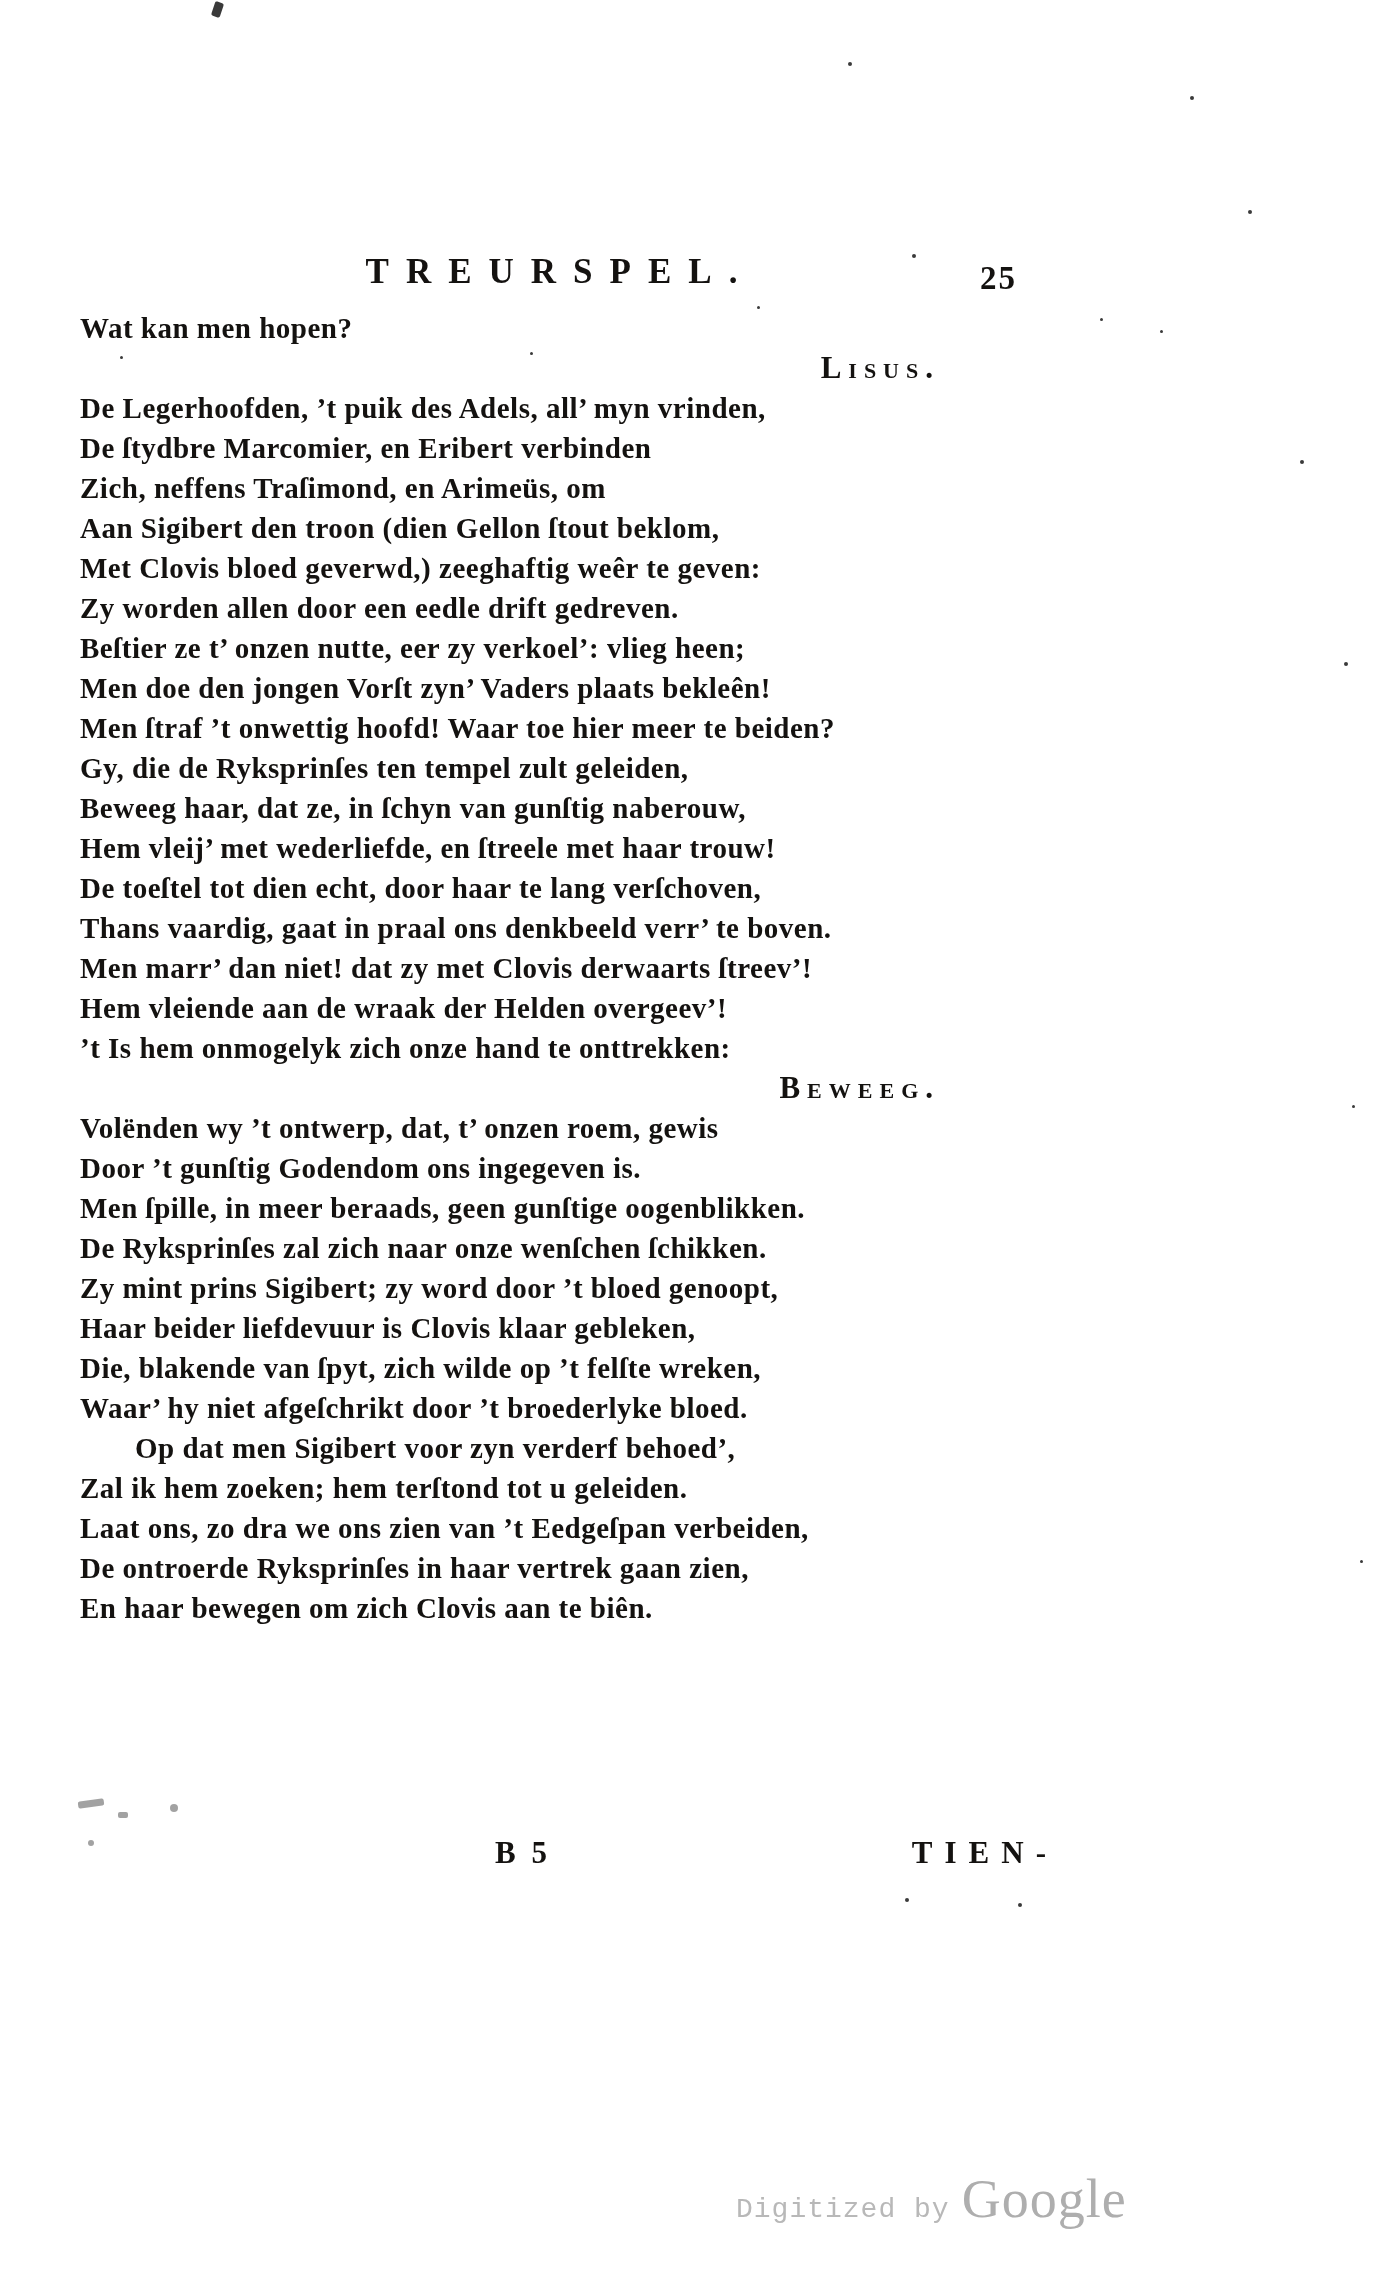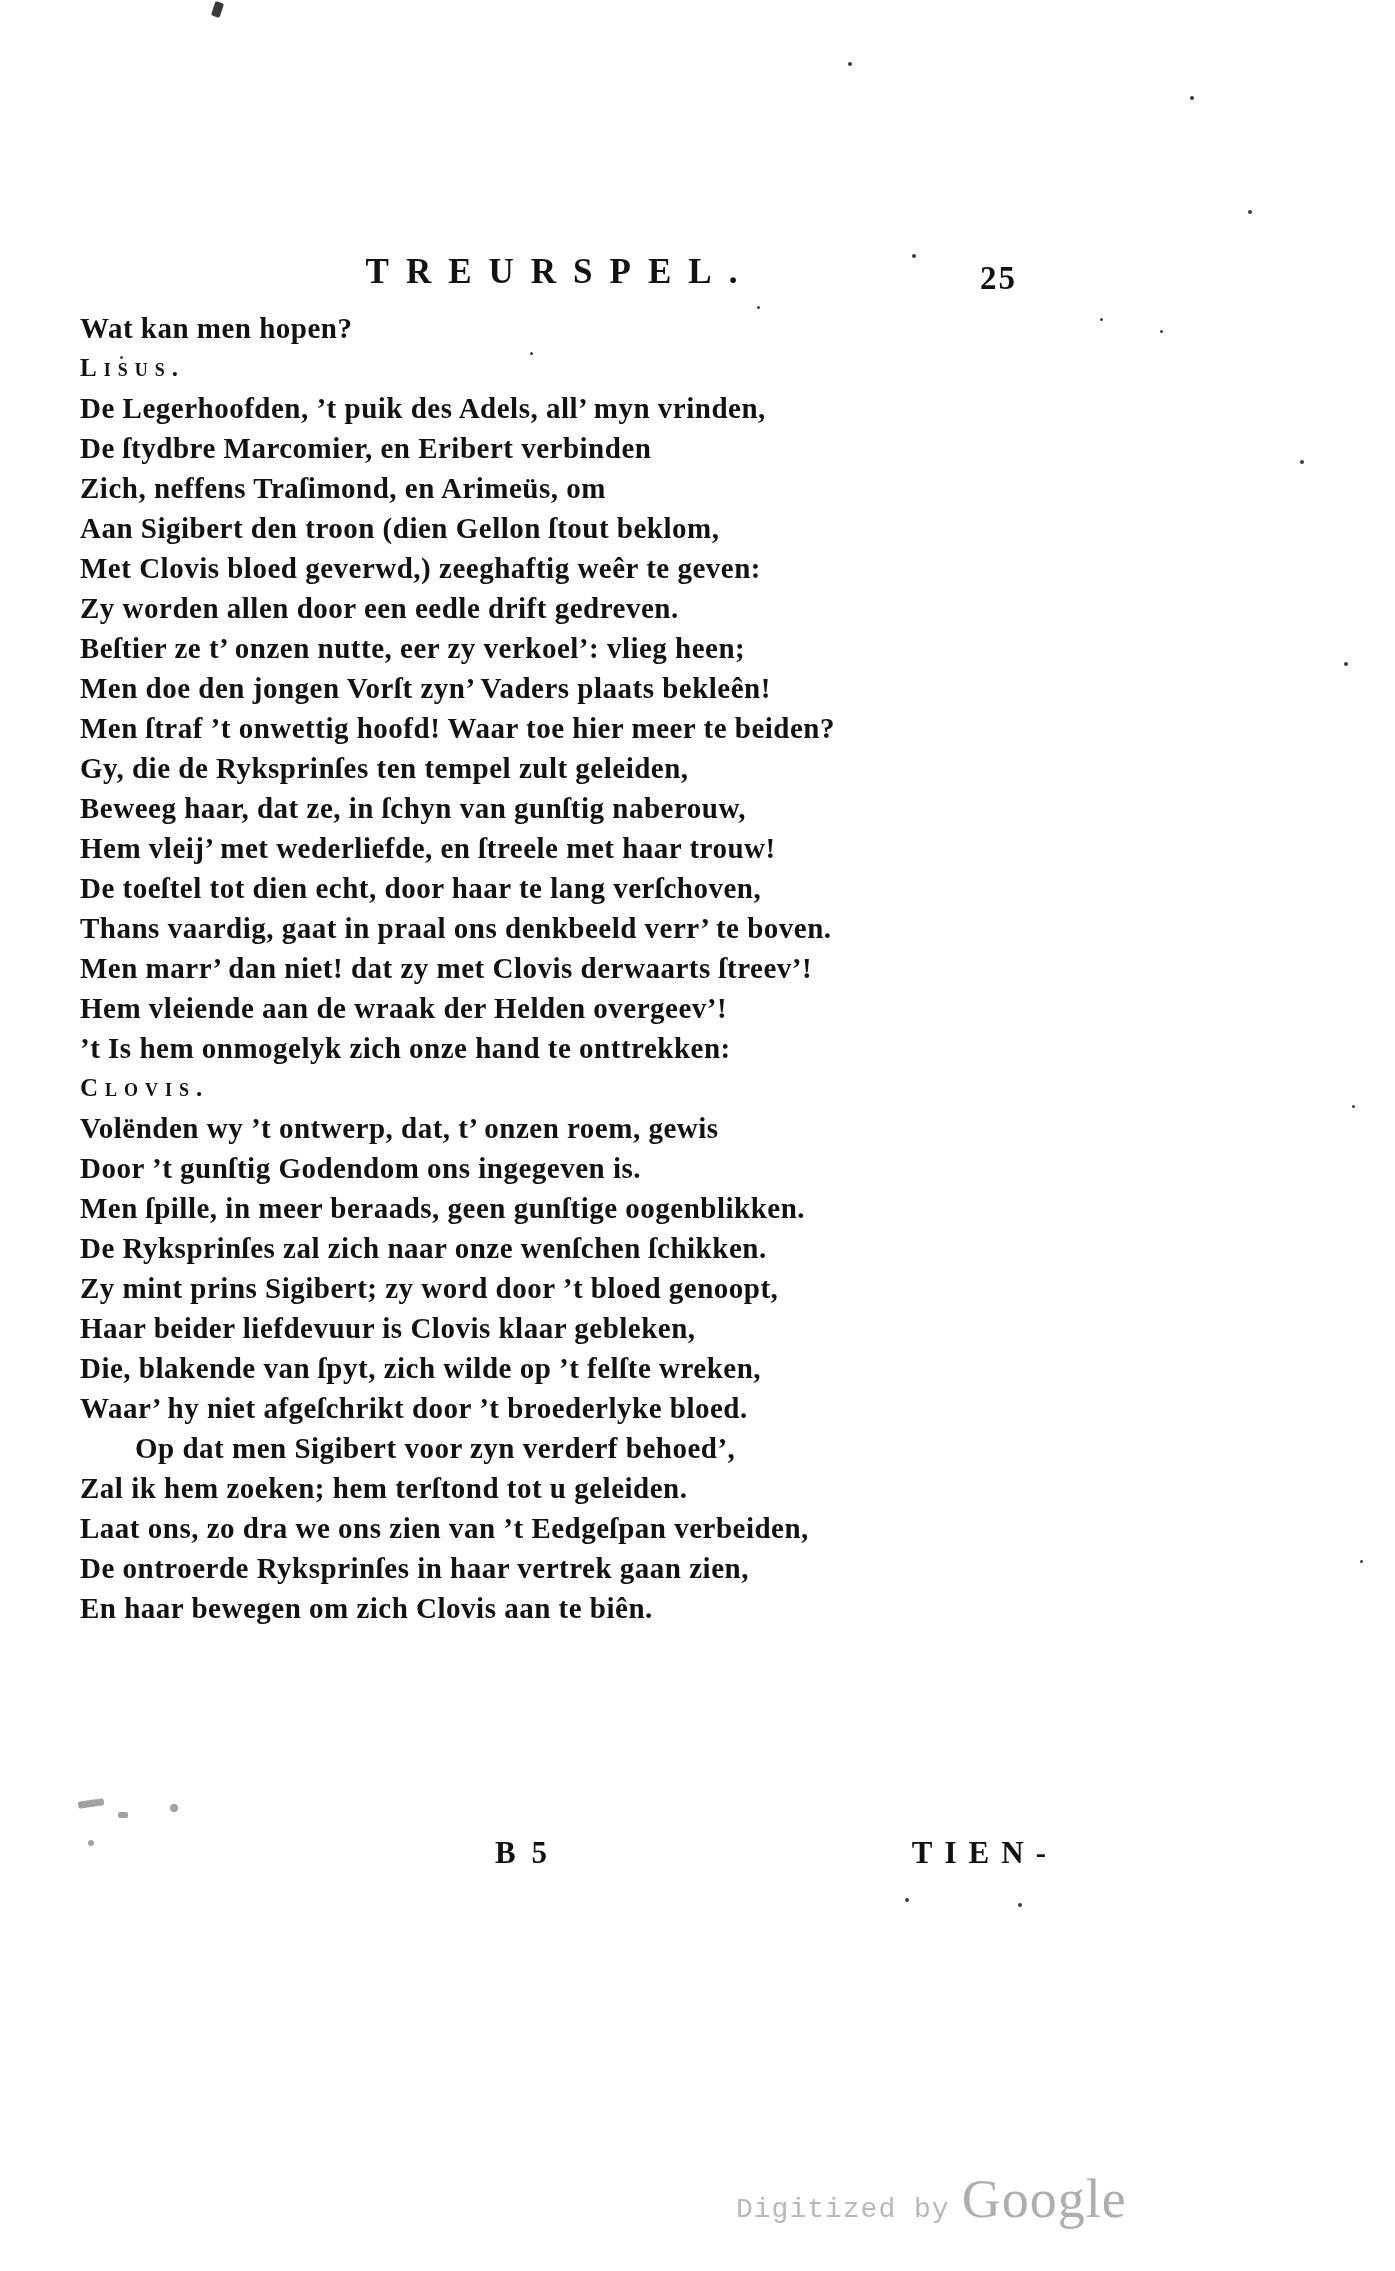--- a/index.html
+++ b/index.html
@@ -32,24 +32,24 @@
   .poem {
     position:absolute; top:308px; left:80px; width:980px;
   }
   .line {
     height:40px; line-height:40px;
     font-size:29px; font-weight:bold;
     white-space:nowrap;
     letter-spacing:0.5px;
   }
   .line.speaker {
-    text-align:left;
+    text-align:right;
     font-variant:small-caps;
     letter-spacing:7px;
-    font-size:25px;
+    font-size:31px;
     padding-right:120px;
   }
   .line.hemistich { padding-left:300px; }
   .line.indent { padding-left:55px; }
 
   
   .signature {
     position:absolute; top:1835px; left:495px;
     font-size:31px; font-weight:bold; letter-spacing:4px;
   }
@@ -103,21 +103,21 @@
       <div class="line verse">Men doe den jongen Vorſt zyn’ Vaders plaats bekleên!</div>
       <div class="line verse">Men ſtraf ’t onwettig hoofd! Waar toe hier meer te beiden?</div>
       <div class="line verse">Gy, die de Ryksprinſes ten tempel zult geleiden,</div>
       <div class="line verse">Beweeg haar, dat ze, in ſchyn van gunſtig naberouw,</div>
       <div class="line verse">Hem vleij’ met wederliefde, en ſtreele met haar trouw!</div>
       <div class="line verse">De toeſtel tot dien echt, door haar te lang verſchoven,</div>
       <div class="line verse">Thans vaardig, gaat in praal ons denkbeeld verr’ te boven.</div>
       <div class="line verse">Men marr’ dan niet! dat zy met Clovis derwaarts ſtreev’!</div>
       <div class="line verse">Hem vleiende aan de wraak der Helden overgeev’!</div>
       <div class="line verse">’t Is hem onmogelyk zich onze hand te onttrekken:</div>
-      <div class="line speaker">Clovis.</div>
+      <div class="line speaker">Beweeg.</div>
       <div class="line verse">Volënden wy ’t ontwerp, dat, t’ onzen roem, gewis</div>
       <div class="line verse">Door ’t gunſtig Godendom ons ingegeven is.</div>
       <div class="line verse">Men ſpille, in meer beraads, geen gunſtige oogenblikken.</div>
       <div class="line verse">De Ryksprinſes zal zich naar onze wenſchen ſchikken.</div>
       <div class="line verse">Zy mint prins Sigibert; zy word door ’t bloed genoopt,</div>
       <div class="line verse">Haar beider liefdevuur is Clovis klaar gebleken,</div>
       <div class="line verse">Die, blakende van ſpyt, zich wilde op ’t felſte wreken,</div>
       <div class="line verse">Waar’ hy niet afgeſchrikt door ’t broederlyke bloed.</div>
       <div class="line indent">Op dat men Sigibert voor zyn verderf behoed’,</div>
       <div class="line verse">Zal ik hem zoeken; hem terſtond tot u geleiden.</div>

